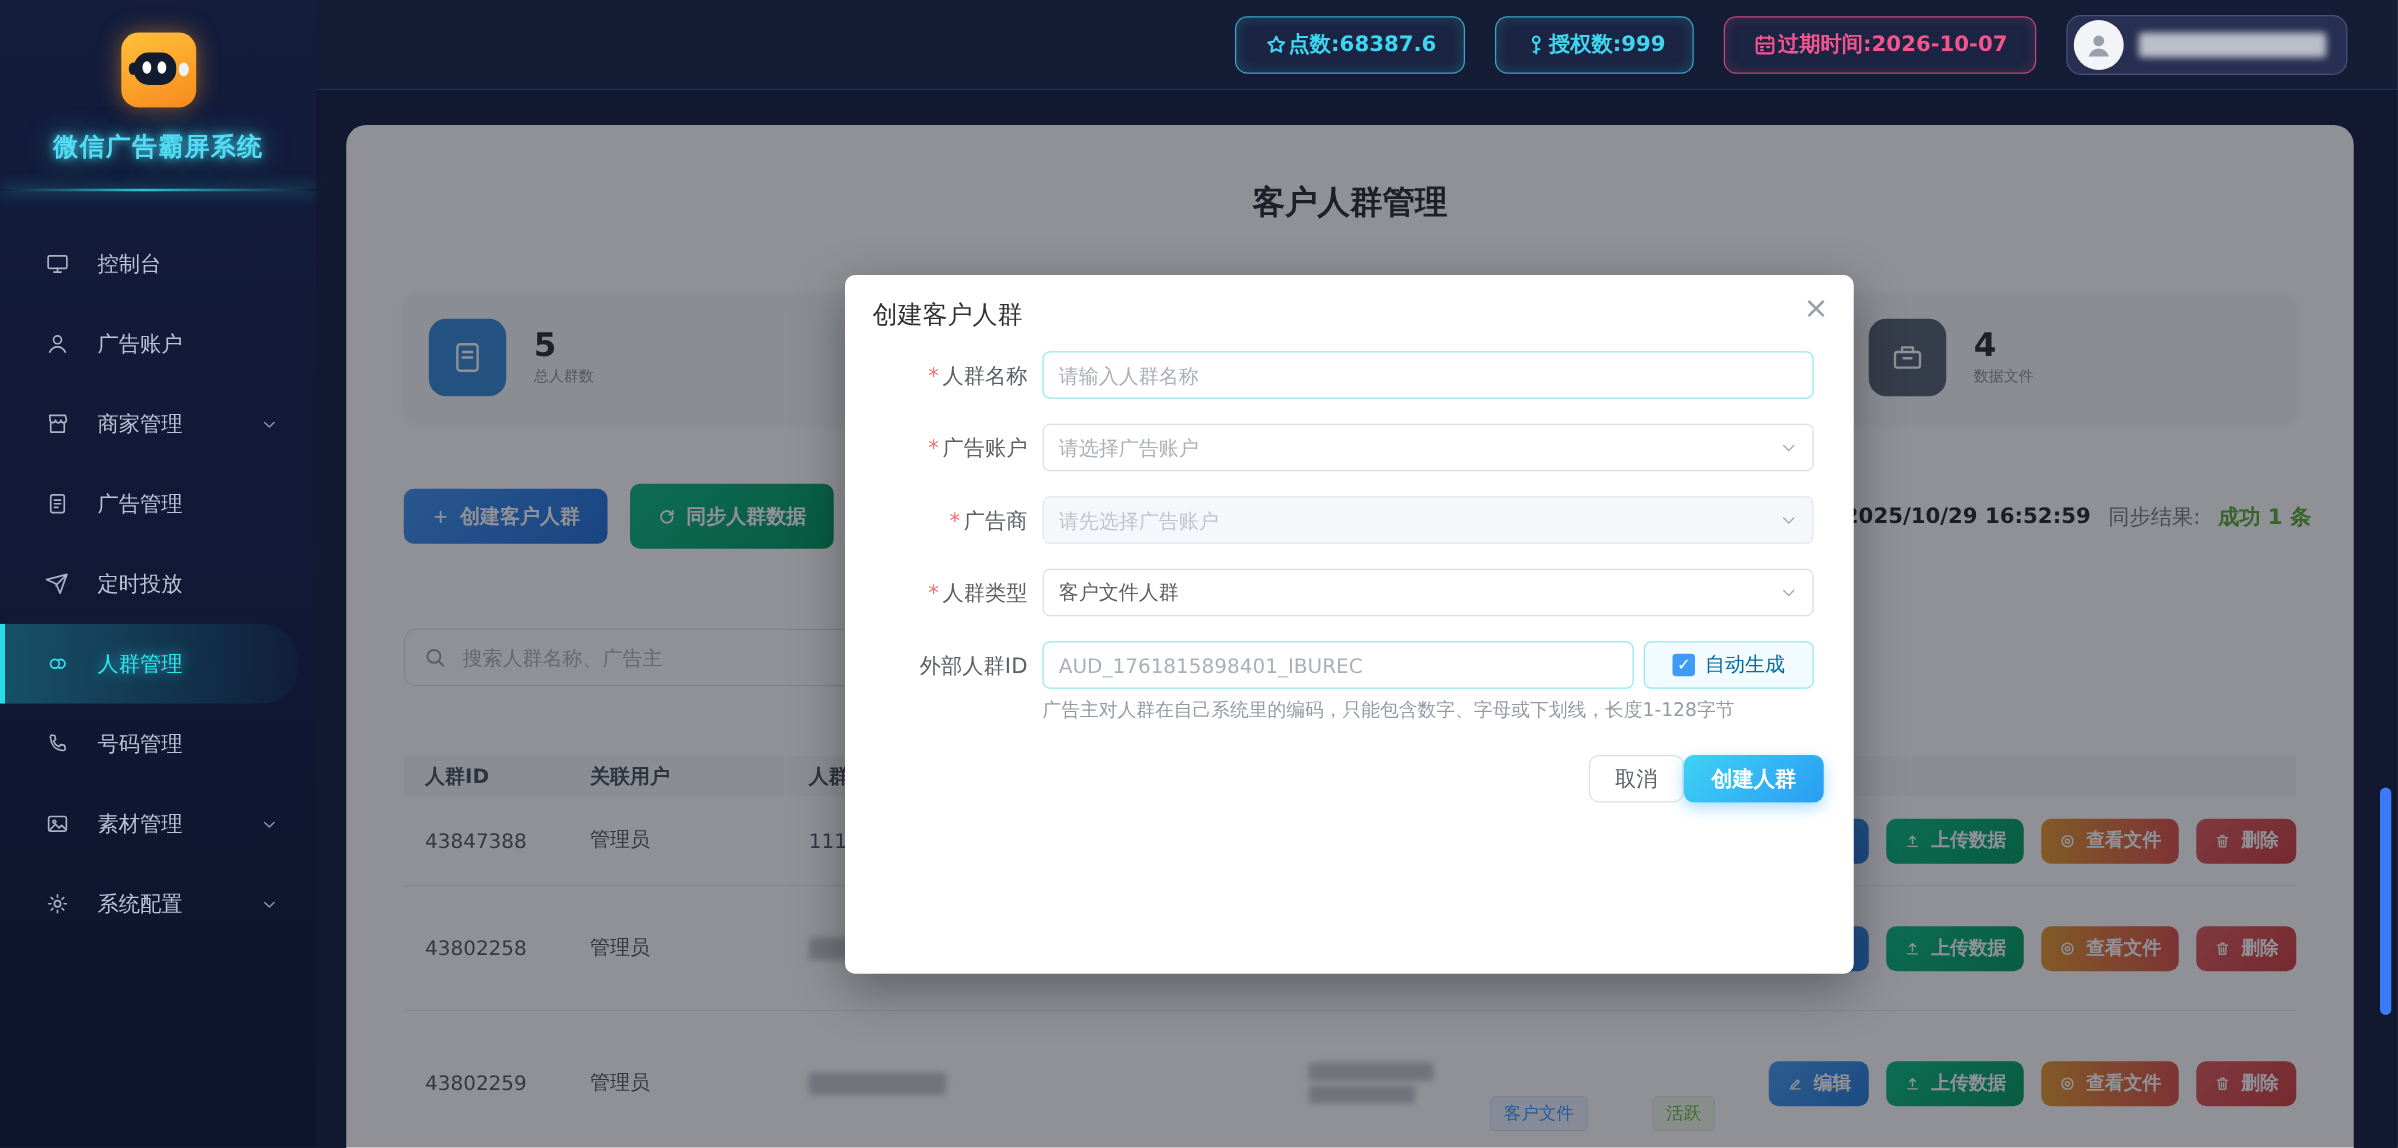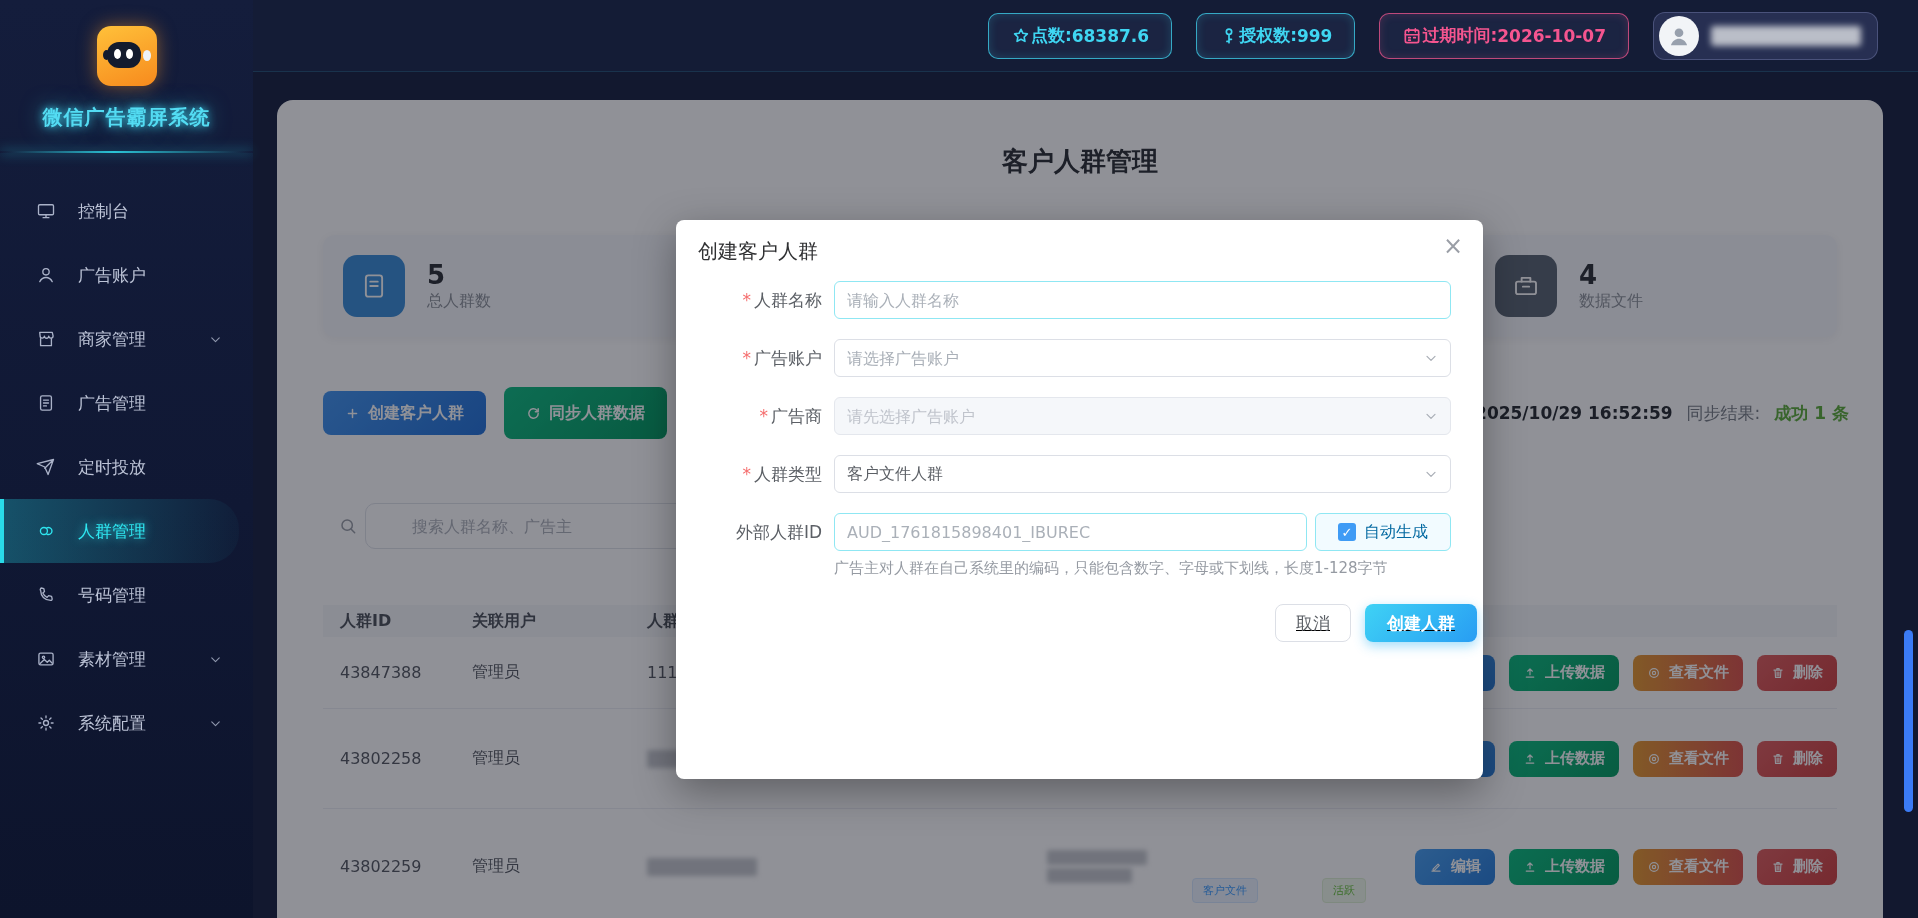--- a/index.html
+++ b/index.html
@@ -49,46 +49,46 @@
   
   .main { position:absolute; left:253px; top:72px; width:1665px; height:846px; background:#1b2342; }
   .content-card { position:absolute; left:24px; top:28px; width:1606px; height:880px;
     background:#ffffff; border-radius:16px; }
   .page-title { padding-top:44px; text-align:center; font-size:26px; font-weight:bold; color:#2f3237; }
   .stats-grid { display:grid; grid-template-columns:repeat(4,1fr); gap:22px; margin:56px 46px 0; }
   .stat-card { height:102px; background:#f6f8fb; border-radius:12px; box-shadow:0 2px 8px rgba(30,40,60,.06);
     display:flex; align-items:center; padding-left:20px; gap:22px; }
   .stat-icon { width:62px; height:62px; border-radius:14px; display:flex; align-items:center; justify-content:center; color:#fff; }
   .stat-num { font-size:26px; font-weight:bold; color:#2f3237; line-height:1.2; }
-  .stat-label { font-size:16px; color:#8f949c; margin-top:0; }
+  .stat-label { font-size:12px; color:#8f949c; margin-top:0; }
   .toolbar { display:flex; align-items:center; margin:50px 34px 0 46px; gap:18px; }
   .btn { display:inline-flex; align-items:center; justify-content:center; gap:8px; border:none; cursor:pointer;
     color:#fff; font-size:16px; font-weight:bold; border-radius:8px;
     font-family:"DejaVu Sans","Liberation Sans",sans-serif; }
   .btn-create { height:44px; padding:0 22px; background:linear-gradient(135deg,#4596ef,#2674d8); }
   .btn-sync { height:52px; padding:0 22px; background:linear-gradient(135deg,#12bd83,#079b62); }
   .sync-info { margin-left:auto; display:flex; align-items:center; gap:14px; font-size:17px; }
   .sync-time { font-weight:bold; color:#2b2f34; }
   .sync-label { color:#7b8088; }
   .sync-ok { color:#5fae3c; font-weight:bold; }
   .search-wrap { margin:64px 0 0 46px; position:relative; width:560px; }
   .search-input { width:100%; height:46px; border-radius:10px; border:1px solid #e0e3ea; background:#fff;
     padding:0 16px 0 46px; font-size:16px; color:#606266; outline:none;
-    font-family:"DejaVu Sans","Liberation Sans",sans-serif;margin-left:42px; }
+    font-family:"DejaVu Sans","Liberation Sans",sans-serif; }
   .search-input::placeholder { color:#b0b4bc; }
   .search-icon { position:absolute; left:15px; top:13px; color:#9a9ea6; }
 
   
   .table { margin:56px 46px 0; }
   .t-row { display:grid; grid-template-columns:132px 175px 400px 145px 130px 90px 1fr; align-items:center; }
   .t-head { background:#f6f7fa; height:32px; font-size:16px; font-weight:bold; color:#4f545c; }
   .t-body-row { border-bottom:1px solid #edeff4; font-size:16px; color:#585c64; }
   .t-cell { padding-left:17px; }
   .blur-block { background:#c6c9ce; border-radius:2px; filter:blur(2.5px); }
-  .badge { display:inline-block; font-size:11px; padding:4px 10px; border-radius:4px;margin-top:48px; }
+  .badge { display:inline-block; font-size:14px; padding:4px 10px; border-radius:4px;margin-top:48px; }
   .badge-blue { color:#409eff; background:#edf5ff; border:1px solid #d5e8ff; }
   .badge-green { color:#67c23a; background:#f0f9eb; border:1px solid #dff0d3; }
   .actions { display:flex; gap:14px; align-items:center; padding-left:20px; }
   .act-btn { height:36px; padding:0 14px; border-radius:8px; font-size:15px; }
   .btn-edit { background:linear-gradient(135deg,#4aa0f0,#2b7fd9); }
   .btn-upload { background:linear-gradient(135deg,#0fbe81,#089e63); }
   .btn-view { background:linear-gradient(90deg,#e59a33,#dd564d); }
   .btn-del { background:linear-gradient(135deg,#e0605f,#cf4343); }
 
   
@@ -122,21 +122,21 @@
   .cb { width:18px; height:18px; border-radius:3px; background:#3f9bf5; color:#fff; font-size:13px;
     display:flex; align-items:center; justify-content:center; }
   .auto-label { color:#0369a1; font-size:16px; }
   .hint { margin:-12px 0 18px 158px; font-size:15px; color:#959aa2; }
   .ta-wrap { position:relative; width:617px; margin-left:12px; }
   .ta { width:100%; height:88px; border-radius:6px; border:1px solid #8fe7f3; padding:8px 12px;
     font-size:16px; color:#5c6066; resize:none; outline:none;
     font-family:"DejaVu Sans","Liberation Sans",sans-serif; }
   .ta::placeholder { color:#aab0b8; }
   .ta-handle { position:absolute; right:4px; bottom:6px; }
-  .modal-footer { display:flex; justify-content:flex-end; gap:14px; padding:8px 6px 0 0;text-decoration:underline; }
+  .modal-footer { display:flex; justify-content:flex-end; padding:8px 24px 0 0; }
   .btn-cancel { height:38px; padding:0 20px; background:#fff; border:1px solid #dcdfe6; color:#5c6066;
     font-weight:normal; font-size:17px; border-radius:8px; }
   .btn-submit { height:38px; padding:0 22px; font-size:17px; border-radius:8px;
     background:linear-gradient(135deg,#3fd2f5,#289df3); box-shadow:0 4px 12px rgba(50,180,245,.45); }
   .icon { display:inline-flex; }
 </style>
 </head>
 <body>
 
 <div class="sidebar">

